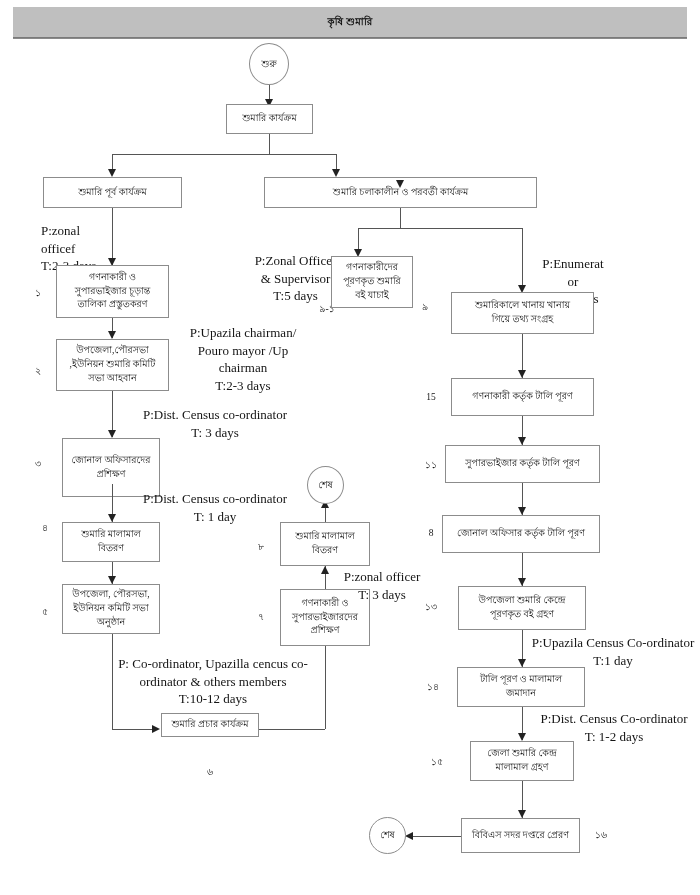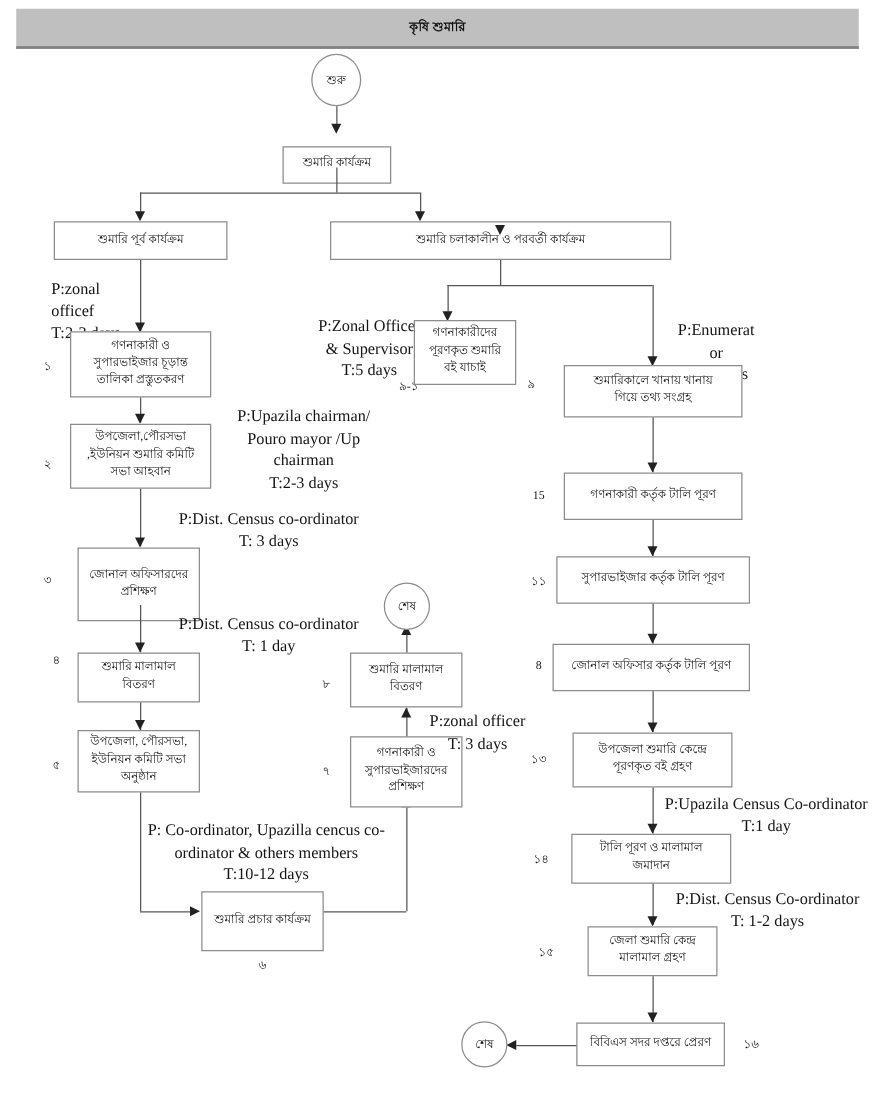--- a/index.html
+++ b/index.html
@@ -136,21 +136,21 @@
   </div>
   <div class="header-rule"></div>
 
   <div class="terminator" style="left:249px;top:43px;width:40px;height:42px;">
     <span>শুরু</span>
   </div>
 
   <div class="vline" style="left:269px;top:85px;height:17px;"></div>
   <div class="arrow-down" style="left:264.5px;top:99px;"></div>
 
-  <div class="node" style="left:226px;top:104px;width:87px;height:30px;margin-top:13px;">
+  <div class="node" style="left:226px;top:104px;width:87px;height:30px;">
     <span>শুমারি কার্যক্রম</span>
   </div>
 
   <div class="vline" style="left:269px;top:134px;height:20px;"></div>
   <div class="hline" style="left:112px;top:154px;width:224px;"></div>
   <div class="vline" style="left:112px;top:154px;height:18px;"></div>
   <div class="vline" style="left:336px;top:154px;height:18px;"></div>
   <div class="arrow-down" style="left:107.5px;top:169px;"></div>
   <div class="arrow-down" style="left:331.5px;top:169px;"></div>
 
@@ -221,21 +221,21 @@
 অনুষ্ঠান</span>
   </div>
 
   <div class="vline" style="left:112px;top:634px;height:95px;"></div>
   <div class="hline" style="left:112px;top:729px;width:42px;"></div>
   <div class="arrow-right" style="left:152px;top:724.5px;"></div>
   <div class="ann" style="left:108px;top:655px;width:210px;">P: Co-ordinator, Upazilla cencus co-
 ordinator &amp;  others members
 T:10-12 days</div>
 
-  <div class="node" style="left:161px;top:713px;width:98px;height:48px;">
+  <div class="node" style="left:161px;top:713px;width:98px;height:24px;">
     <span>শুমারি প্রচার কার্যক্রম</span>
   </div>
   <div class="idx" style="left:203px;top:765px;width:14px;">৬</div>
 
   <div class="hline" style="left:259px;top:729px;width:66px;"></div>
   <div class="vline" style="left:325px;top:638px;height:91px;"></div>
   <div class="arrow-up" style="left:320.5px;top:638px;"></div>
 
   <div class="idx" style="left:254px;top:610px;width:14px;">৭</div>
   <div class="node" style="left:280px;top:589px;width:90px;height:57px;">

